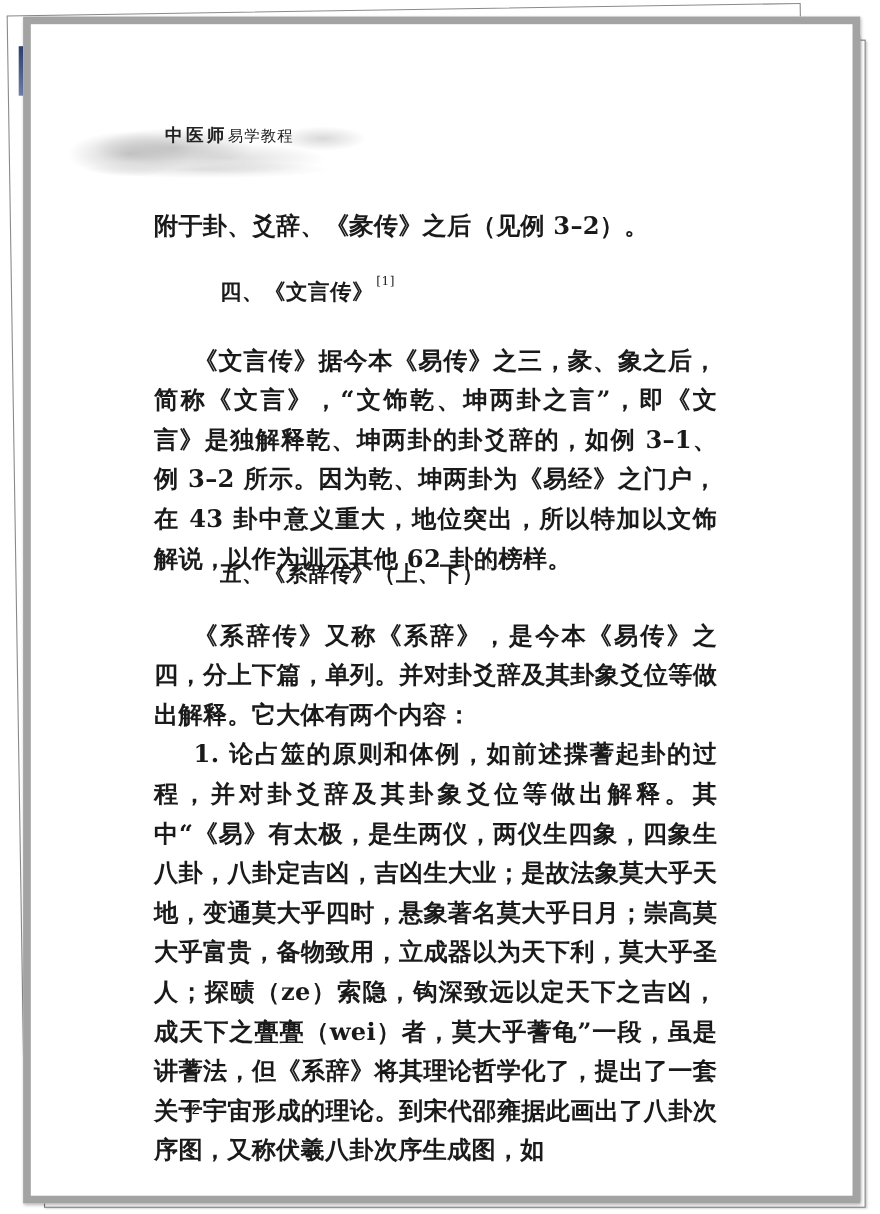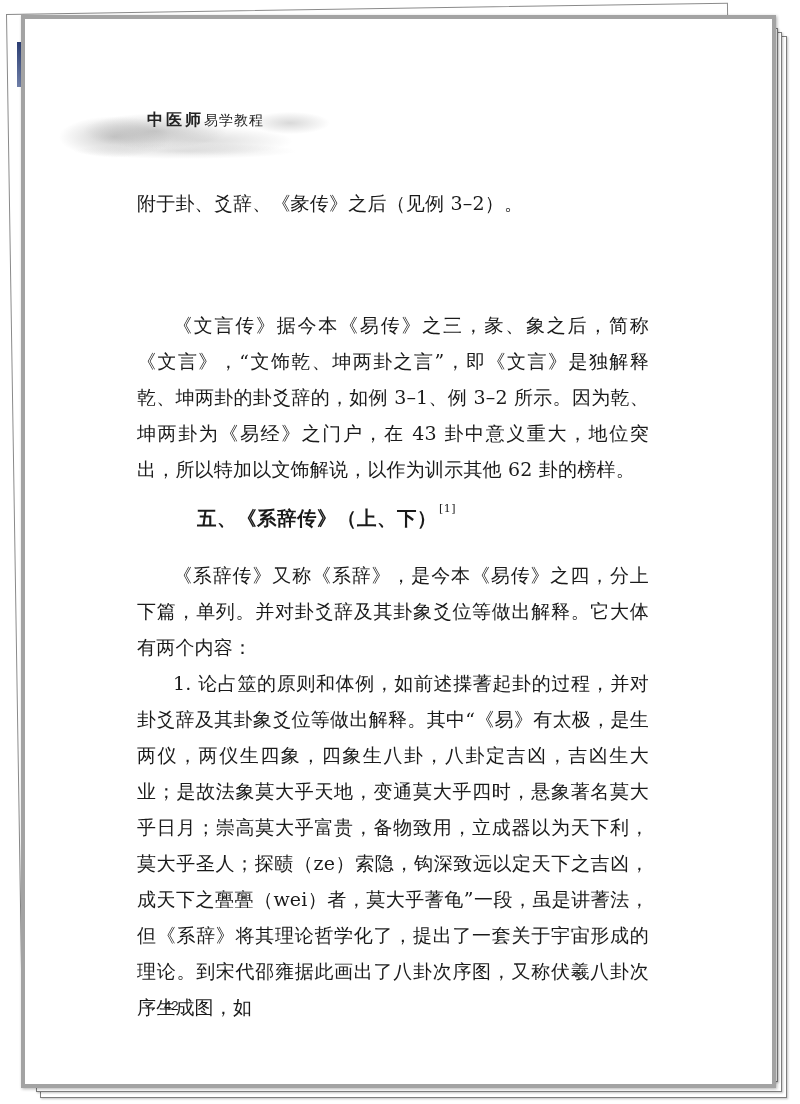--- a/index.html
+++ b/index.html
@@ -16,39 +16,39 @@
     position:absolute; left:6px; top:14px; width:720px; height:1040px;
     border:1px solid #8a8a8a; background:#fff; transform:rotate(-0.9deg); transform-origin:top left;
   }
   .blue-strip { position:absolute; left:17px; top:42px; width:5px; height:45px;
     background:linear-gradient(#2c3e73,#6f7fa8); }
   .gold-strip { position:absolute; left:769px; top:915px; width:6px; height:92px;
     background:linear-gradient(90deg,#8c7a16,#b29a2a); clip-path:polygon(0 0, 60% 0, 100% 100%, 0 100%); }
   
   .page {
     position:absolute; left:21px; top:15px; width:747px; height:1065px;
-    background:#ffffff; border:4px solid #a3a3a3; box-shadow:1px 1px 3px rgba(0,0,0,0.3);
+    background:#ffffff; border:7px solid #a3a3a3; box-shadow:1px 1px 3px rgba(0,0,0,0.3);
   }
   .header-art {
     position:absolute; left:10px; top:60px; width:320px; height:80px;
     background:
       radial-gradient(ellipse 90px 22px at 120px 52px, rgba(160,160,160,0.55), rgba(200,200,200,0) 80%),
       radial-gradient(ellipse 70px 26px at 80px 58px, rgba(150,150,150,0.5), rgba(200,200,200,0) 80%),
       radial-gradient(ellipse 110px 18px at 170px 62px, rgba(180,180,180,0.45), rgba(220,220,220,0) 80%),
       radial-gradient(ellipse 50px 14px at 255px 44px, rgba(170,170,170,0.45), rgba(220,220,220,0) 80%),
       radial-gradient(ellipse 140px 10px at 150px 72px, rgba(200,200,200,0.5), rgba(230,230,230,0) 80%);
   }
   .running-head {
     position:absolute; left:122px; top:91px; font-size:15px; letter-spacing:1px; color:#222;
     white-space:nowrap;
   }
   .running-head .brand { font-weight:bold; font-size:16px; font-family:"DejaVu Serif",serif; letter-spacing:3px; }
   .running-head .sub { font-family:"DejaVu Sans",sans-serif; font-size:14px; }
   .content { position:absolute; left:112px; top:166px; width:512px; }
-  .p { font-size:19px; line-height:36px; margin:0; text-align:justify; letter-spacing:0.2px; }
+  .p { font-size:22px; line-height:36px; margin:0; text-align:justify; letter-spacing:0.2px;font-weight:bold; }
   .indent { text-indent:36px; }
   .h { font-size:19.5px; font-weight:bold; margin:0; padding-left:60px; letter-spacing:0.5px; }
   .h sup { font-size:11px; font-weight:normal; vertical-align:top; position:relative; top:-3px; margin-left:2px; }
   .h1 { position:absolute; top:64px; }
   .b1 { position:absolute; top:122px; }
   .h2 { position:absolute; top:320px; }
   .b2 { position:absolute; top:372px; }
   .b3 { position:absolute; top:480px; }
   .page-number {
     position:absolute; left:139px; top:979px; font-family:"Liberation Sans",sans-serif; font-size:13px; color:#111;
@@ -66,20 +66,21 @@
 
 <div class="page">
   <div class="header-art"></div>
   <div class="running-head">
     <span class="brand">中医师</span><span class="sub">易学教程</span>
   </div>
 
   <div class="content">
     <p class="p">附于卦、爻辞、《彖传》之后（见例 3–2）。</p>
 
+    <p class="h h1"><span>四、《文言传》</span><sup>[1]</sup></p>
 
     <p class="p indent b1">《文言传》据今本《易传》之三，彖、象之后，简称《文言》，“文饰乾、坤两卦之言”，即《文言》是独解释乾、坤两卦的卦爻辞的，如例 3–1、例 3–2 所示。因为乾、坤两卦为《易经》之门户，在 43 卦中意义重大，地位突出，所以特加以文饰解说，以作为训示其他 62 卦的榜样。</p>
 
     <p class="h h2"><span>五、《系辞传》（上、下）</span><sup>[1]</sup></p>
 
     <p class="p indent b2">《系辞传》又称《系辞》，是今本《易传》之四，分上下篇，单列。并对卦爻辞及其卦象爻位等做出解释。它大体有两个内容：</p>
 
     <p class="p indent b3">1. 论占筮的原则和体例，如前述揲蓍起卦的过程，并对卦爻辞及其卦象爻位等做出解释。其中“《易》有太极，是生两仪，两仪生四象，四象生八卦，八卦定吉凶，吉凶生大业；是故法象莫大乎天地，变通莫大乎四时，悬象著名莫大乎日月；崇高莫大乎富贵，备物致用，立成器以为天下利，莫大乎圣人；探赜（ze）索隐，钩深致远以定天下之吉凶，成天下之亹亹（wei）者，莫大乎蓍龟”一段，虽是讲蓍法，但《系辞》将其理论哲学化了，提出了一套关于宇宙形成的理论。到宋代邵雍据此画出了八卦次序图，又称伏羲八卦次序生成图，如</p>
   </div>
 

